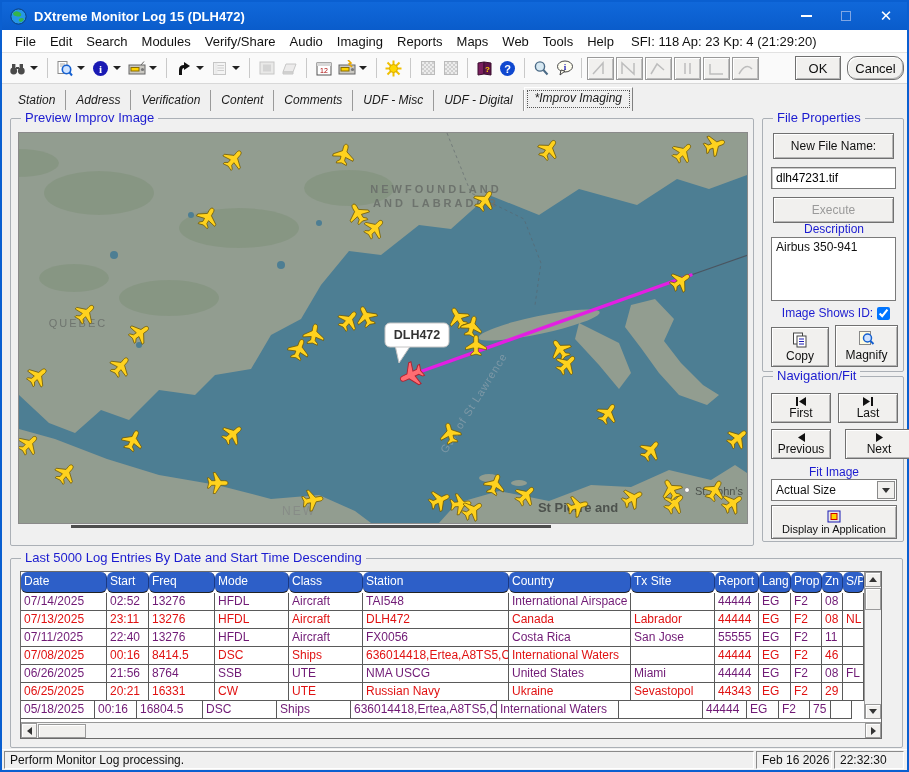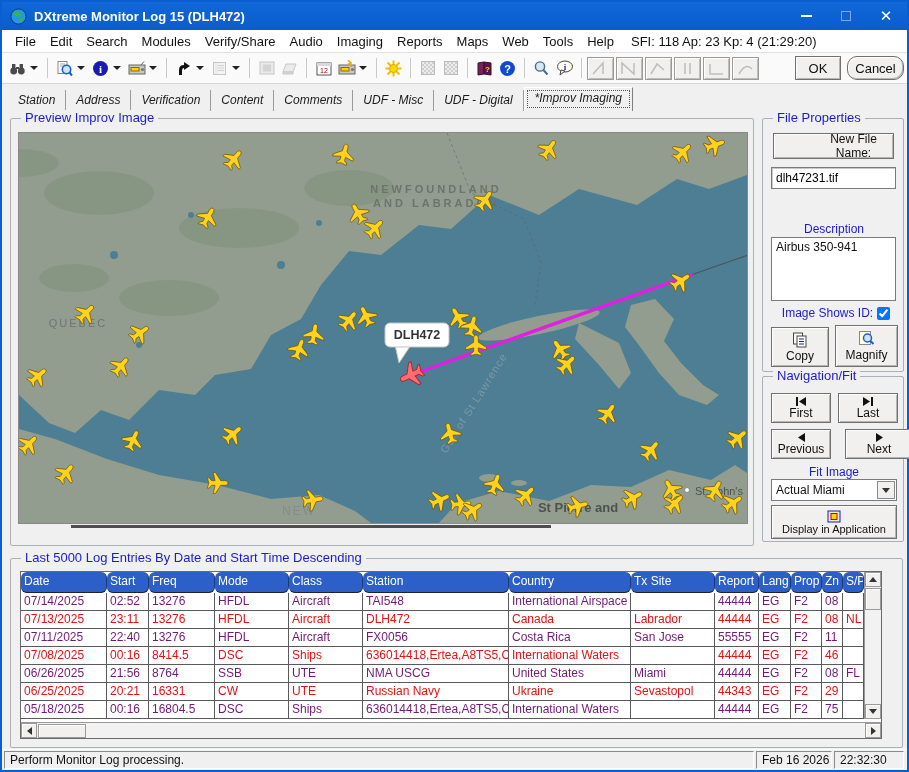--- a/index.html
+++ b/index.html
@@ -56,21 +56,21 @@
   .grp > .legend { position:absolute; top:-9px; left:10px; background:#f0f0f0;
     padding:0 4px; color:#1b1bd0; font-size:13px; white-space:nowrap; }
   #preview-grp { left:8px; top:116px; width:744px; height:428px; }
   #map-frame { position:absolute; left:7px; top:13px; width:730px; height:392px;
     border:1px solid #8a8a8a; background:#4d7e93; }
   #map-scroll-line { position:absolute; left:60px; top:406px; width:480px; height:3px; background:#4e4e4e; }
   
   #fp-grp { left:760px; top:116px; width:142px; height:254px; }
   #nav-grp { left:760px; top:374px; width:142px; height:166px; }
   .blue-label { color:#1b1bd0; font-size:12px; }
-  #new-file-btn { position:absolute; left:10px; top:14px; width:121px; height:26px;padding-left:40px; }
+  #new-file-btn { position:absolute; left:10px; top:14px; width:121px; height:26px; }
   #file-input { position:absolute; left:8px; top:48px; width:125px; height:22px;
     border:1px solid #7a7a7a; box-shadow:inset 1px 1px 0 #c9c9c9; background:#fff;
     font-size:12px; padding:0 4px; font-family:"Liberation Sans",sans-serif; }
   #execute-btn { position:absolute; left:10px; top:78px; width:121px; height:26px; color:#9a9a9a; }
   #desc-label { position:absolute; left:0; top:103px; width:142px; text-align:center; }
   #desc-box { position:absolute; left:8px; top:118px; width:125px; height:64px;
     border:1px solid #7a7a7a; background:#fff; font-size:12px; padding:2px 4px; color:#111; }
   #shows-id-row { position:absolute; left:6px; top:187px; width:134px; display:flex;
     align-items:center; gap:4px; justify-content:center; }
   #copy-btn { position:absolute; left:8px; top:208px; width:58px; height:40px; flex-direction:column; gap:1px; }
@@ -441,20 +441,21 @@
         </g>
       </svg>
     </div>
     <div id="map-scroll-line"></div>
   </div>
 
   <div class="grp" id="fp-grp">
     <span class="legend">File Properties</span>
     <button class="btn" id="new-file-btn">New File Name:</button>
     <input id="file-input" value="dlh47231.tif" style="">
+    <button class="btn" id="execute-btn">Execute</button>
     <div class="blue-label" id="desc-label">Description</div>
     <div id="desc-box">Airbus 350-941</div>
     <div id="shows-id-row">
       <span class="blue-label">Image Shows ID:</span>
       <input type="checkbox" checked="true" style="">
     </div>
     <button class="btn" id="copy-btn">
       <svg width="16" height="16" viewBox="0 0 16 16">
           <rect x="1.5" y="1" width="9" height="11" fill="#fff" stroke="#444"></rect>
           <rect x="5" y="4" width="9" height="11" fill="#fff" stroke="#444"></rect>
@@ -497,21 +498,21 @@
       <span>Previous</span>
     </button>
     <button class="btn" id="next-btn">
       <svg width="9" height="9" viewBox="0 0 9 9">
           <polygon points="1,0 1,9 8,4.5" fill="#111"></polygon>
         </svg>
       <span>Next</span>
     </button>
     <div class="blue-label" id="fit-label">Fit Image</div>
     <div id="fit-combo">
-      <span class="val">Actual Miami</span>
+      <span class="val">Actual Size</span>
       <span class="drop">
           <span class="tri-dn"></span>
         </span>
     </div>
     <button class="btn" id="display-btn">
       <svg width="14" height="13" viewBox="0 0 14 13">
           <rect x="1" y="1" width="12" height="11" fill="#e8e8e8" stroke="#1a1ab4"></rect>
           <rect x="4" y="3.5" width="6" height="6" fill="#ffd400" stroke="#c00"></rect>
         </svg>
       <span>Display in Application</span>
@@ -621,21 +622,21 @@
             <div class="tcell" style="width: 146px;">Russian Navy</div>
             <div class="tcell" style="width: 122px;">Ukraine</div>
             <div class="tcell" style="width: 84px;">Sevastopol</div>
             <div class="tcell" style="width: 44px;">44343</div>
             <div class="tcell" style="width: 32px;">EG</div>
             <div class="tcell" style="width: 31px;">F2</div>
             <div class="tcell" style="width: 21px;">29</div>
             <div class="tcell" style="width: 21px;"></div>
           </div>
           <div class="trow blue">
-            <div class="tcell" style="width: 86px;">05/18/2025</div>
+            <div class="tcell" style="width: 74px;">05/18/2025</div>
             <div class="tcell" style="width: 42px;">00:16</div>
             <div class="tcell" style="width: 66px;">16804.5</div>
             <div class="tcell" style="width: 74px;">DSC</div>
             <div class="tcell" style="width: 74px;">Ships</div>
             <div class="tcell" style="width: 146px;">636014418,Ertea,A8TS5,C</div>
             <div class="tcell" style="width: 122px;">International Waters</div>
             <div class="tcell" style="width: 84px;"></div>
             <div class="tcell" style="width: 44px;">44444</div>
             <div class="tcell" style="width: 32px;">EG</div>
             <div class="tcell" style="width: 31px;">F2</div>

